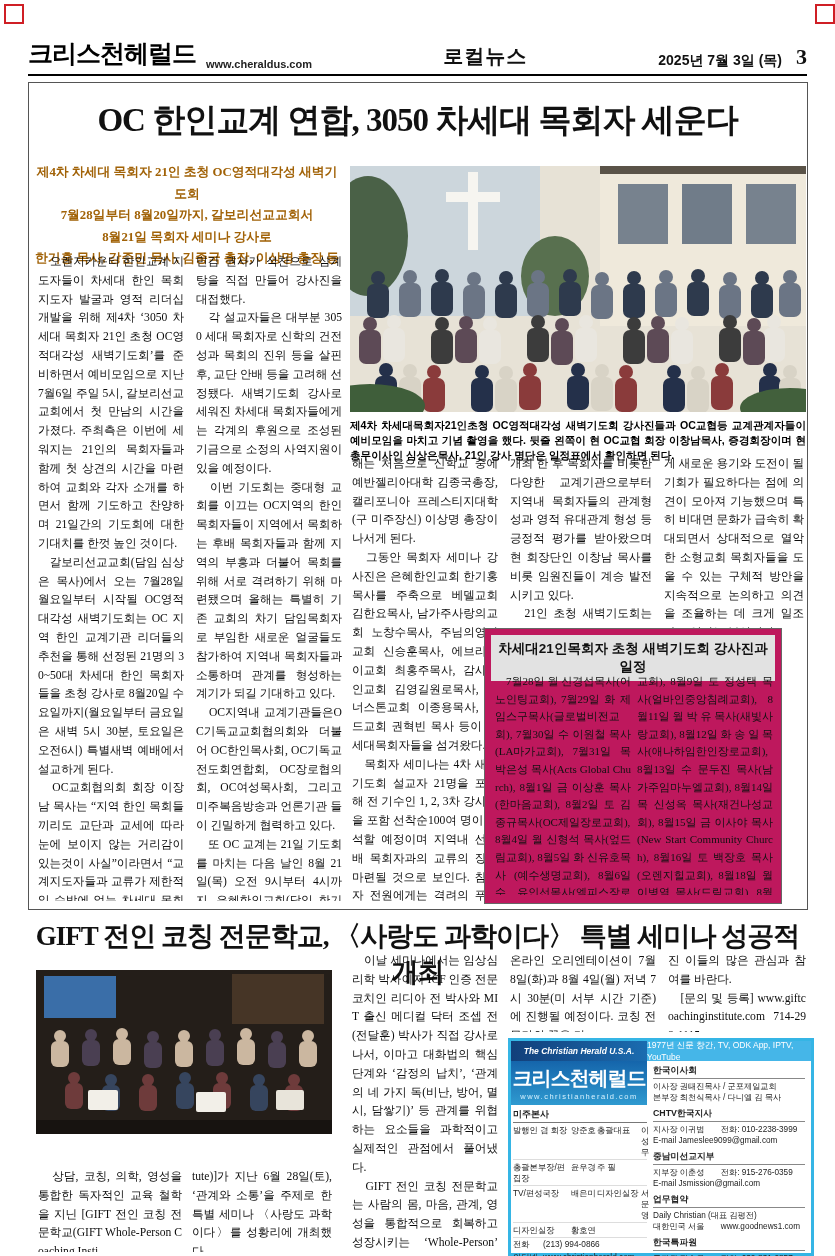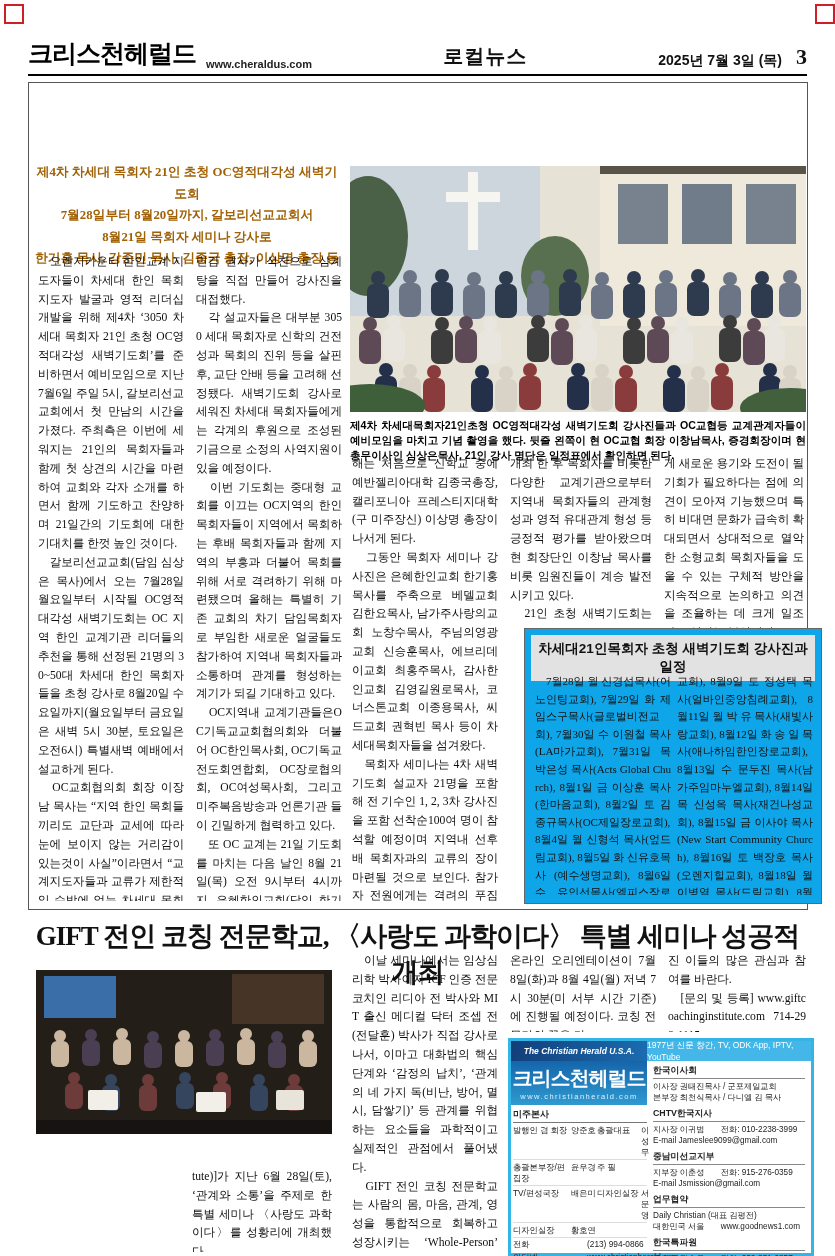--- a/index.html
+++ b/index.html
@@ -19,21 +19,21 @@
   
   .a1-box{left:28px;top:82px;width:778px;height:826px;border:1px solid #555;}
   .headline1{left:40px;top:98px;width:755px;text-align:center;font-size:33px;font-weight:bold;letter-spacing:-1px;}
   .intro{left:34px;top:162px;width:306px;text-align:center;font-family:Liberation Serif, serif;
          font-weight:bold;font-size:12.8px;line-height:21.5px;color:#a16207;}
   .bodycol{font-size:11.6px;line-height:18.8px;text-align:justify;word-break:break-all;overflow:hidden;color:#0d0d0d;}
   .photo{background:#dcd8ce;overflow:hidden;}
   .caption{font-family:"Liberation Sans",sans-serif;font-weight:bold;font-size:10.6px;line-height:14.8px;
            text-align:justify;word-break:break-all;color:#000;}
   
-  .sched{left:524px;top:628px;width:296px;height:274px;border:1px solid #666;background:#0ea5e9;}
+  .sched{left:484px;top:628px;width:296px;height:274px;border:1px solid #666;background:#be185d;}
   .sched-title{position:absolute;left:6px;top:6px;right:6px;background:#e2e2e2;text-align:center;
                font-family:"Liberation Sans",sans-serif;font-weight:bold;font-size:13.5px;padding:5px 0;}
   .sched-col{position:absolute;top:44px;bottom:8px;width:136px;font-size:11px;line-height:17.6px;
              text-align:justify;word-break:break-all;overflow:hidden;}
   
   .headline2{left:30px;top:918px;width:775px;text-align:center;font-size:27px;font-weight:bold;letter-spacing:-1px;}
   .caption2{left:36px;top:1142px;width:296px;text-align:center;font-family:"Liberation Sans",sans-serif;
             font-weight:bold;font-size:14px;}
   
   .herald{left:508px;top:1038px;width:300px;height:212px;border:3px solid #35b5e5;background:#fff;
@@ -42,21 +42,21 @@
   .h-head-l{width:136px;background:linear-gradient(90deg,#123f7a,#1b6cb0);color:#fff;font-style:italic;
             font-weight:bold;font-size:8.5px;display:flex;align-items:center;justify-content:center;}
   .h-head-r{flex:1;background:#45b6e8;color:#fff;font-size:8.5px;display:flex;align-items:center;justify-content:center;}
   .h-logo{position:absolute;left:0;top:20px;width:136px;height:44px;background:linear-gradient(180deg,#1565ab,#2f9ad0);
           color:#fff;text-align:center;}
   .h-logo .big{font-size:20px;font-weight:bold;letter-spacing:-1px;padding-top:4px;}
   .h-logo .url{font-size:7.5px;letter-spacing:1.5px;color:#d8f1ff;text-align:center;}
   .h-left{position:absolute;left:2px;top:66px;width:134px;font-size:8.3px;color:#222;}
   .h-sec-title{font-weight:bold;font-size:9px;border-bottom:1px solid #777;padding:1px 0;}
   .staff-row{display:grid;grid-template-columns:58px 26px 44px 1fr;border-bottom:1px solid #ddd;padding:1.5px 0;}
-  .contact-line{display:flex;padding:1px 0;gap:44px;}
+  .contact-line{display:flex;padding:1px 0;}
   .contact-line .lbl{width:30px;flex:none;}
   .h-right{position:absolute;left:142px;top:22px;width:152px;font-size:8.2px;color:#222;}
   .hsec{margin-bottom:2px;}
   .hsec .t{font-weight:bold;font-size:8.8px;border-bottom:1px solid #888;padding:1.5px 0;}
   .hsec .v{padding:1.5px 0;line-height:11px;}
 </style>
 </head>
 <body>
 
 <div class="page">
@@ -71,20 +71,21 @@
     </div>
     <div class="section-title">로컬뉴스</div>
     <div style="display:flex;align-items:flex-end;">
       <span class="date-txt">2025년 7월 3일 (목)</span>
       <span class="page-num">3</span>
     </div>
   </div>
   <div class="abs head-rule"></div>
 
   <div class="abs a1-box"></div>
+  <div class="abs headline1">OC 한인교계 연합, 3050 차세대 목회자 세운다</div>
   <div class="abs intro prel">제4차 차세대 목회자 21인 초청 OC영적대각성 새벽기도회
 7월28일부터 8월20일까지, 갈보리선교교회서
 8월21일 목회자 세미나 강사로
 한기홍 목사, 강준민 목사, 김종국 총장, 이상명 총장 등</div>
 
   <div class="abs photo" style="left:350px;top:166px;width:456px;height:246px;">
     <svg width="456" height="246" xmlns="http://www.w3.org/2000/svg">
       <defs>
         <g id="p1">
             <circle cx="0" cy="0" r="7"></circle>
@@ -227,20 +228,21 @@
           <use href="#p2" x="149" y="108"></use>
           <use href="#p2" x="223" y="110"></use>
         </g>
       <rect x="52" y="120" width="30" height="20" rx="2" fill="#f2efe8"></rect>
       <rect x="160" y="122" width="30" height="20" rx="2" fill="#f2efe8"></rect>
       <rect x="240" y="120" width="28" height="20" rx="2" fill="#e8e4da"></rect>
       <rect x="0" y="150" width="296" height="14" fill="#171310"></rect>
     </svg>
   </div>
 
+  <div class="abs bodycol" style="left:38px;top:1168px;width:144px;height:84px;"><span class="prel">　상담, 코칭, 의학, 영성을 통합한 독자적인 교육 철학을 지닌 [GIFT 전인 코칭 전문학교(GIFT Whole-Person Coaching Insti-</span></div>
   <div class="abs bodycol" style="left:192px;top:1168px;width:140px;height:84px;"><span class="prel">tute)]가 지난 6월 28일(토), ‘관계와 소통’을 주제로 한 특별 세미나 〈사랑도 과학이다〉를 성황리에 개최했다.</span></div>
   <div class="abs bodycol" style="left:352px;top:952px;width:146px;height:300px;"><span class="prel">　이날 세미나에서는 임상심리학 박사이자 ICF 인증 전문 코치인 리디아 전 박사와 MIT 출신 메디컬 닥터 조셉 전(전달훈) 박사가 직접 강사로 나서, 이마고 대화법의 핵심 단계와 ‘감정의 납치’, ‘관계의 네 가지 독(비난, 방어, 멸시, 담쌓기)’ 등 관계를 위협하는 요소들을 과학적이고 실제적인 관점에서 풀어냈다.
 　GIFT 전인 코칭 전문학교는 사람의 몸, 마음, 관계, 영성을 통합적으로 회복하고 성장시키는 ‘Whole-Person’ 코칭을 지향한다.
 　GIFT 전인 코칭 전문학교는 오는 9월 2일 제2기 ICF 자격증 과정을 새롭게 시작한다. 이에 앞서</span></div>
   <div class="abs bodycol" style="left:510px;top:952px;width:146px;height:80px;"><span class="prel">온라인 오리엔테이션이 7월 8일(화)과 8월 4일(월) 저녁 7시 30분(미 서부 시간 기준)에 진행될 예정이다. 코칭 전문가의 꿈을 가</span></div>
   <div class="abs bodycol" style="left:668px;top:952px;width:138px;height:80px;"><span class="prel">진 이들의 많은 관심과 참여를 바란다.
 　[문의 및 등록] www.giftcoachinginstitute.com 714-298-1115</span></div>
 
   <div class="abs herald">
     <div class="h-head">

